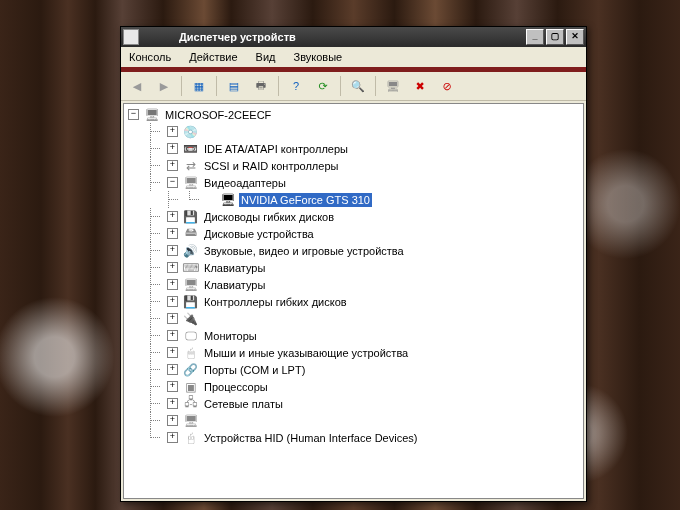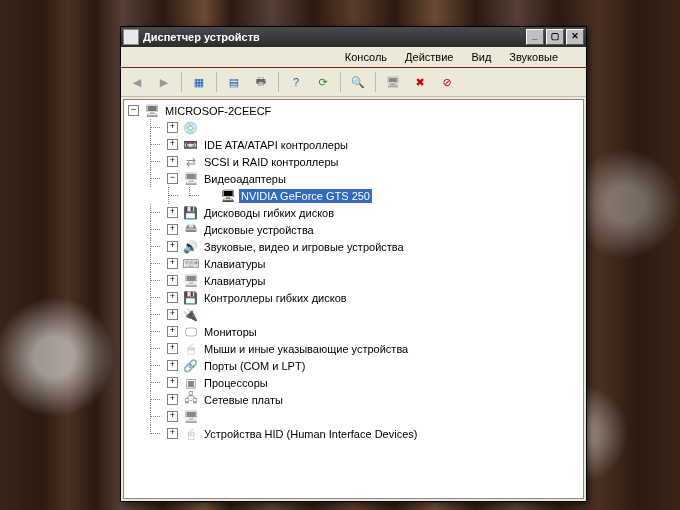--- a/index.html
+++ b/index.html
@@ -56,41 +56,40 @@
     color: #fff;
     font-weight: bold;
     font-size: 11px;
   }
   .titlebar .ticon {
     width: 14px; height: 14px;
     background: #e8e8e8;
     border: 1px solid #888;
     margin-right: 4px;
   }
-  .titlebar .title { flex:1; white-space:nowrap; overflow:hidden; text-overflow:ellipsis; }
+  .titlebar .title { flex:1; white-space:nowrap; overflow:hidden; text-overflow:ellipsis;margin-left:36px; }
   .win-controls { display:flex; gap:2px; }
   .win-btn {
     width:16px; height:14px;
     background:#c0c0c0;
     border:1px solid #fff;
     border-right-color:#555; border-bottom-color:#555;
     font-size:9px; line-height:12px; text-align:center;
     color:#000;
     font-family: Arial, sans-serif;
   }
 
   .menubar {
     height: 20px;
     background: #ece9d8;
     display: flex;
     align-items: center;
-    padding: 0 20px;
+    padding: 0 0;
     gap: 2px;
-    border-bottom: 1px solid #7f1d1d;
-    justify-content: flex-end;
+    border-bottom: 5px solid #7f1d1d;
   }
   .menu-item { padding: 2px 8px; }
 
   .toolbar {
     height: 28px;
     background: #ece9d8;
     display: flex;
     align-items: center;
     padding: 0 4px;
     gap: 3px;
@@ -268,21 +267,21 @@
                     <span class="dev-icon ic-generic">🖥</span>
                     <span class="label">Видеоадаптеры</span>
                   </div>
                   <ul>
                     <li>
                       <div class="row">
                         <span class="conn"></span>
                         <span class="conn last"></span>
                         <span class="toggle none"></span>
                         <span class="dev-icon">🖥</span>
-                        <span class="label selected">NVIDIA GeForce GTS 250</span>
+                        <span class="label selected">NVIDIA GeForce GTS 310</span>
                       </div>
                     </li>
                   </ul>
                 </li>
                 <li>
                   <div class="row">
                     <span class="conn"></span>
                     <span class="toggle">+</span>
                     <span class="dev-icon ic-generic">💾</span>
                     <span class="label">Дисководы гибких дисков</span>

